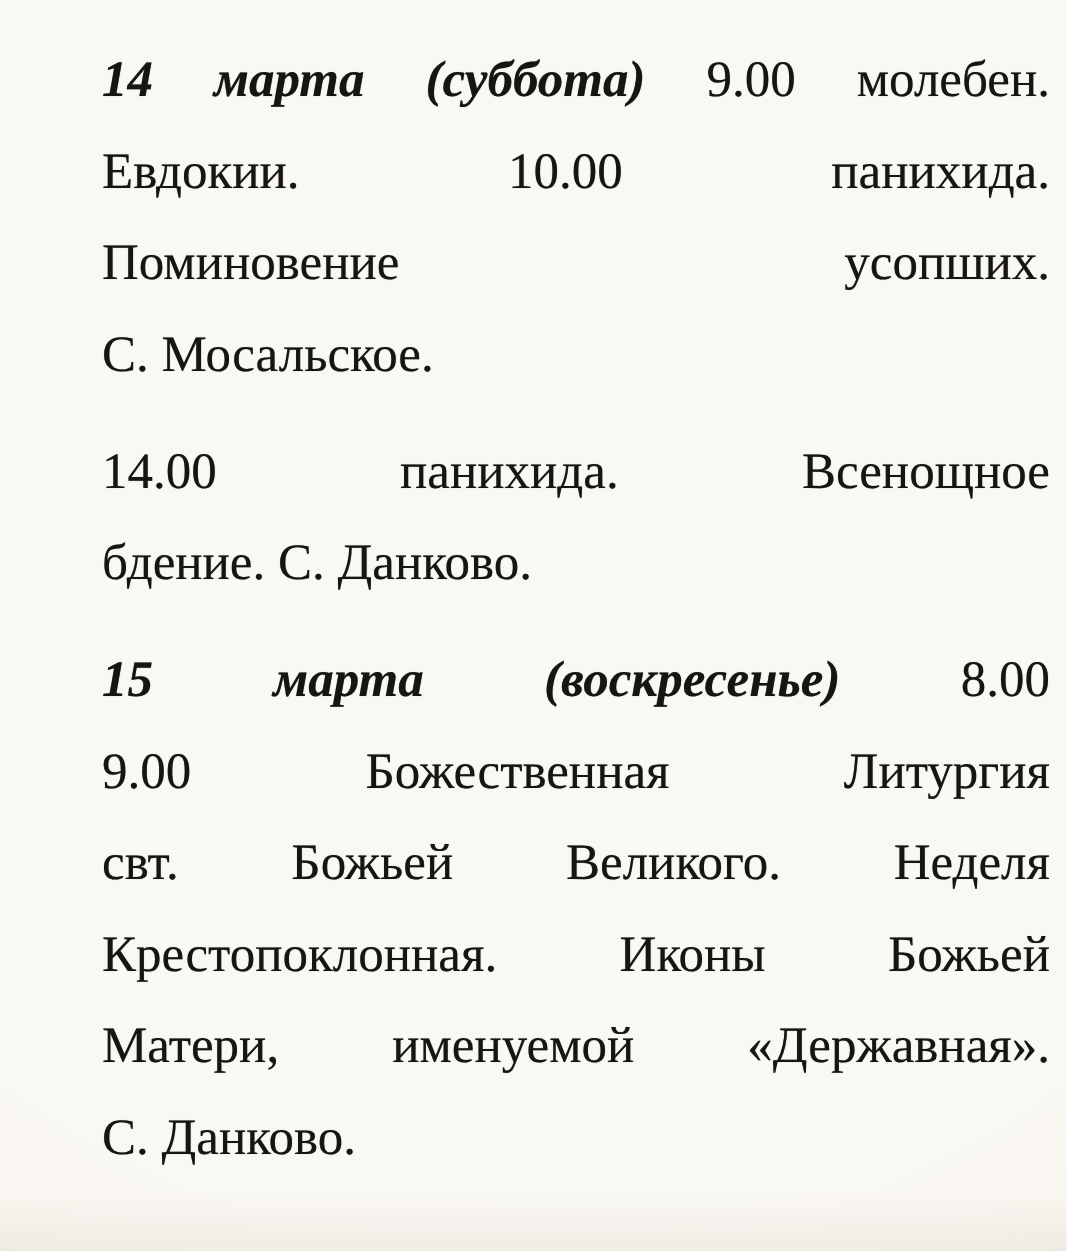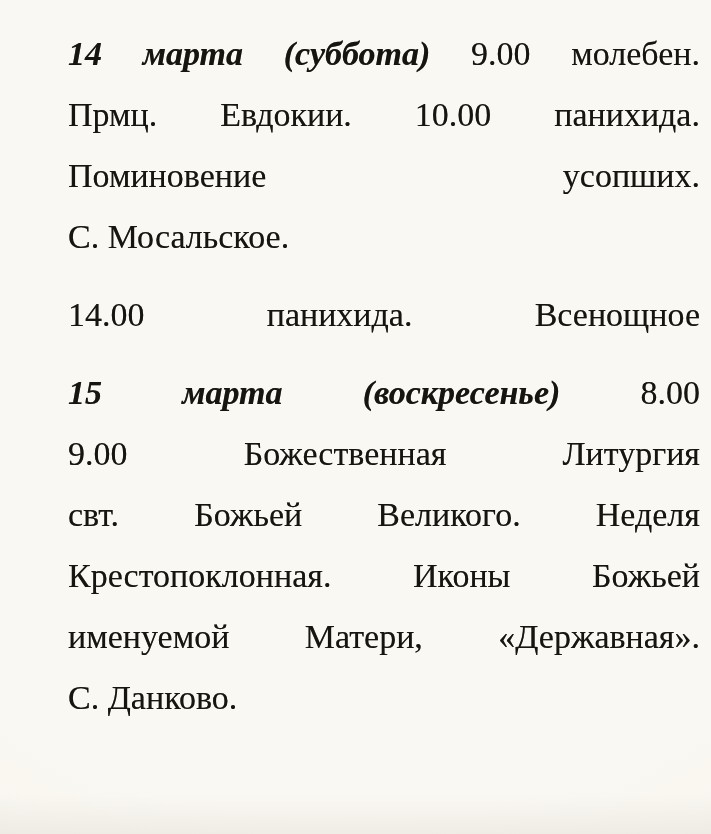--- a/index.html
+++ b/index.html
@@ -61,37 +61,37 @@
   <main class="content">
       <section class="para">
         <div class="line just">
           <span class="word em">14</span>
           <span class="word em">марта</span>
           <span class="word em">(суббота)</span>
           <span class="word">9.00</span>
           <span class="word">молебен.</span>
         </div>
         <div class="line just">
-          <span class="word">Прмц.</span>
           <span class="word">Евдокии.</span>
           <span class="word">10.00</span>
           <span class="word">панихида.</span>
         </div>
         <div class="line just">
           <span class="word">Поминовение</span>
           <span class="word">усопших.</span>
         </div>
         <div class="line"><span class="">С. Мосальское.</span></div>
       </section>
       <section class="para">
         <div class="line just">
           <span class="word">14.00</span>
           <span class="word">панихида.</span>
           <span class="word">Всенощное</span>
         </div>
+        <div class="line"><span class="">бдение. С. Данково.</span></div>
       </section>
       <section class="para">
         <div class="line just">
           <span class="word em">15</span>
           <span class="word em">марта</span>
           <span class="word em">(воскресенье)</span>
           <span class="word">8.00</span>
         </div>
         <div class="line just">
           <span class="word">9.00</span>
@@ -103,20 +103,20 @@
           <span class="word">Божьей</span>
           <span class="word">Великого.</span>
           <span class="word">Неделя</span>
         </div>
         <div class="line just">
           <span class="word">Крестопоклонная.</span>
           <span class="word">Иконы</span>
           <span class="word">Божьей</span>
         </div>
         <div class="line just">
+          <span class="word">Матери,</span>
           <span class="word">именуемой</span>
-          <span class="word">Матери,</span>
           <span class="word">«Державная».</span>
         </div>
         <div class="line"><span class="">С. Данково.</span></div>
       </section>
     </main>
 </div>
 
 </body></html>

